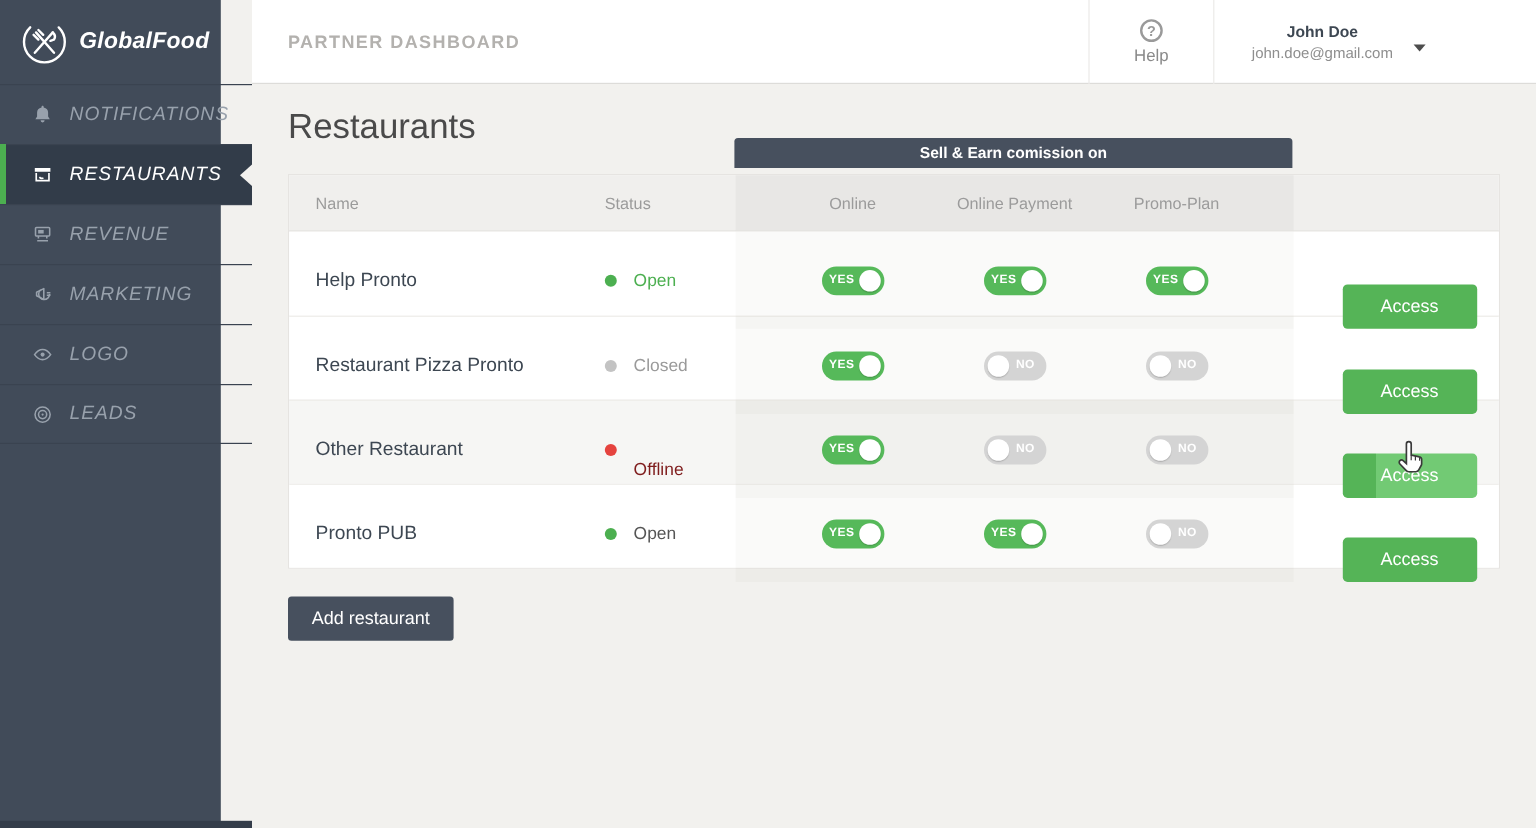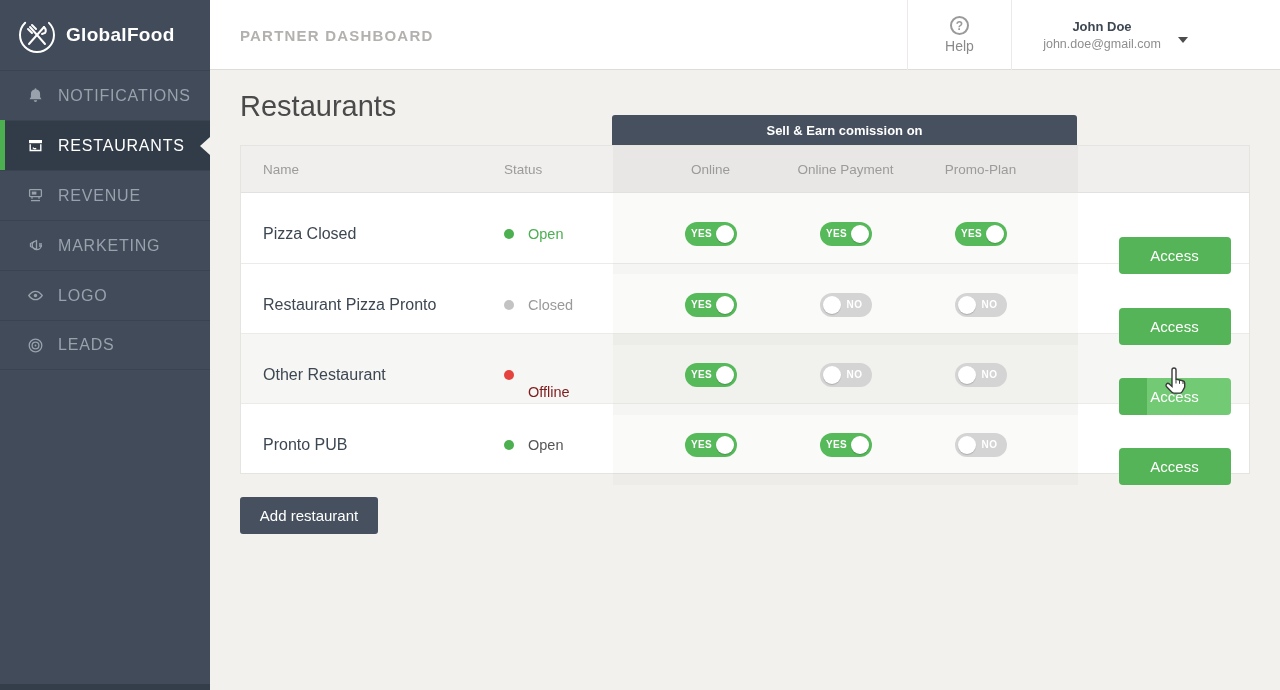--- a/index.html
+++ b/index.html
@@ -4,21 +4,21 @@
 <style>
   * { box-sizing: border-box; }
   html,body { margin:0; padding:0; }
   body {
     width:1280px; height:690px; position:relative; overflow:hidden;
     font-family:"Liberation Sans", sans-serif;
     background:#f2f1ee; color:#3d4752;
   }
 
   
-  .sidebar { position:absolute; left:0; top:0; width:210px; height:690px; background:#414b59; }
+  .sidebar { position:absolute; left:0; top:0; width:184px; height:690px; background:#414b59;font-style:italic; }
   .logo { height:70px; display:flex; align-items:center; padding-left:17px; }
   .logo-mark { width:40px; height:40px; flex-shrink:0; }
   .logo-text { color:#ffffff; font-size:19px; font-weight:bold; margin-left:9px; letter-spacing:.3px; }
   .nav { position:absolute; top:70px; left:0; width:210px; }
   .nav-item { height:50px; border-top:1px solid #3a4350; display:flex; align-items:center;
               padding-left:26px; color:#98a1ac; cursor:pointer; position:relative; }
   .nav-item:last-child { border-bottom:1px solid #3a4350; }
   .nav-icon { width:18px; height:18px; margin-right:14px; display:flex; align-items:center; justify-content:center; }
   .nav-icon svg { width:17px; height:17px; }
   .nav-label { font-size:16px; letter-spacing:.8px; }
@@ -47,21 +47,21 @@
   .user-name { font-size:13px; font-weight:bold; color:#3d4752; }
   .user-email { font-size:12.5px; color:#8e8e8e; margin-top:3px; }
   .caret-down { width:0; height:0; border-left:5px solid transparent; border-right:5px solid transparent;
                 border-top:6px solid #4d4d4d; margin-left:10px; margin-top:10px; }
 
   
   .content { position:absolute; left:210px; top:70px; width:1070px; height:620px; }
   .page-title { position:absolute; left:30px; top:20px; margin:0; font-size:29px; font-weight:300; color:#4a4a4a; }
 
   .table-wrap { position:absolute; left:30px; top:75px; width:1010px; }
-  .band { position:absolute; left:372px; top:-30px; width:465px; height:30px; background:#47505e;
+  .band { position:absolute; left:372px; top:-30px; width:465px; height:25px; background:#47505e;
           border-radius:3px 3px 0 0; display:flex; align-items:center; justify-content:center;
           color:#ffffff; font-size:13px; font-weight:bold; }
   .table { background:#ffffff; border:1px solid #e6e4e1; width:1010px; }
   .thead, .row { display:grid; grid-template-columns:263px 109px 465px 173px; align-items:center; }
   .thead { height:47px; background:#f0efed; border-bottom:1px solid #e3e1de; color:#9b9b9b; font-size:13.5px; }
   .th-name, .cell-name { padding-left:22px; }
   .band-cols, .cell-band { display:flex; height:100%; align-items:center; padding:0 30px; }
   .band-cols { background:rgba(110,105,85,0.055); }
   .cell-band { background:rgba(110,105,85,0.035); }
   .band-col { flex:1; text-align:center; }
@@ -208,21 +208,21 @@
         <div>Status</div>
         <div class="band-cols">
           <div class="band-col">Online</div>
           <div class="band-col">Online Payment</div>
           <div class="band-col">Promo-Plan</div>
         </div>
         <div></div>
       </div>
 
       <div class="row">
-        <div class="cell-name">Pizza Closed</div>
+        <div class="cell-name">Help Pronto</div>
         <div class="cell-status" data-st="open">
           <span class="dot"></span>
           <span class="st-text">Open</span>
         </div>
         <div class="cell-band">
           <div class="band-slot">
               <span class="toggle on">
                 <span class="t-label">YES</span>
                 <span class="knob"></span>
               </span>

